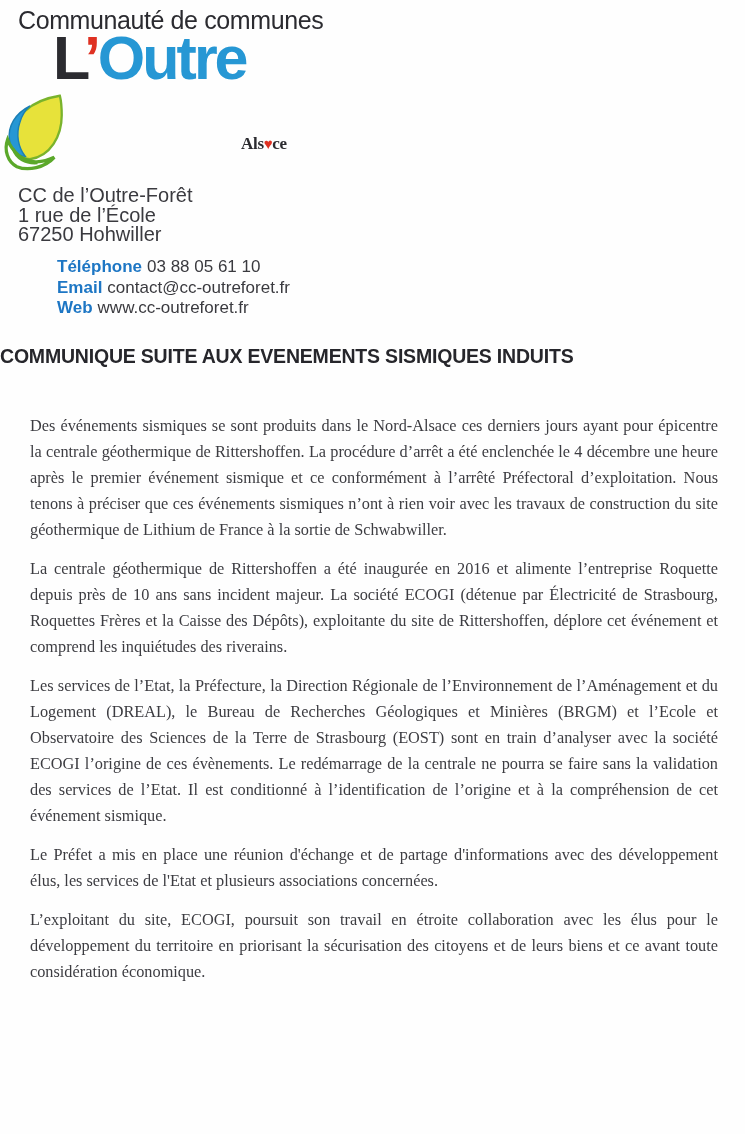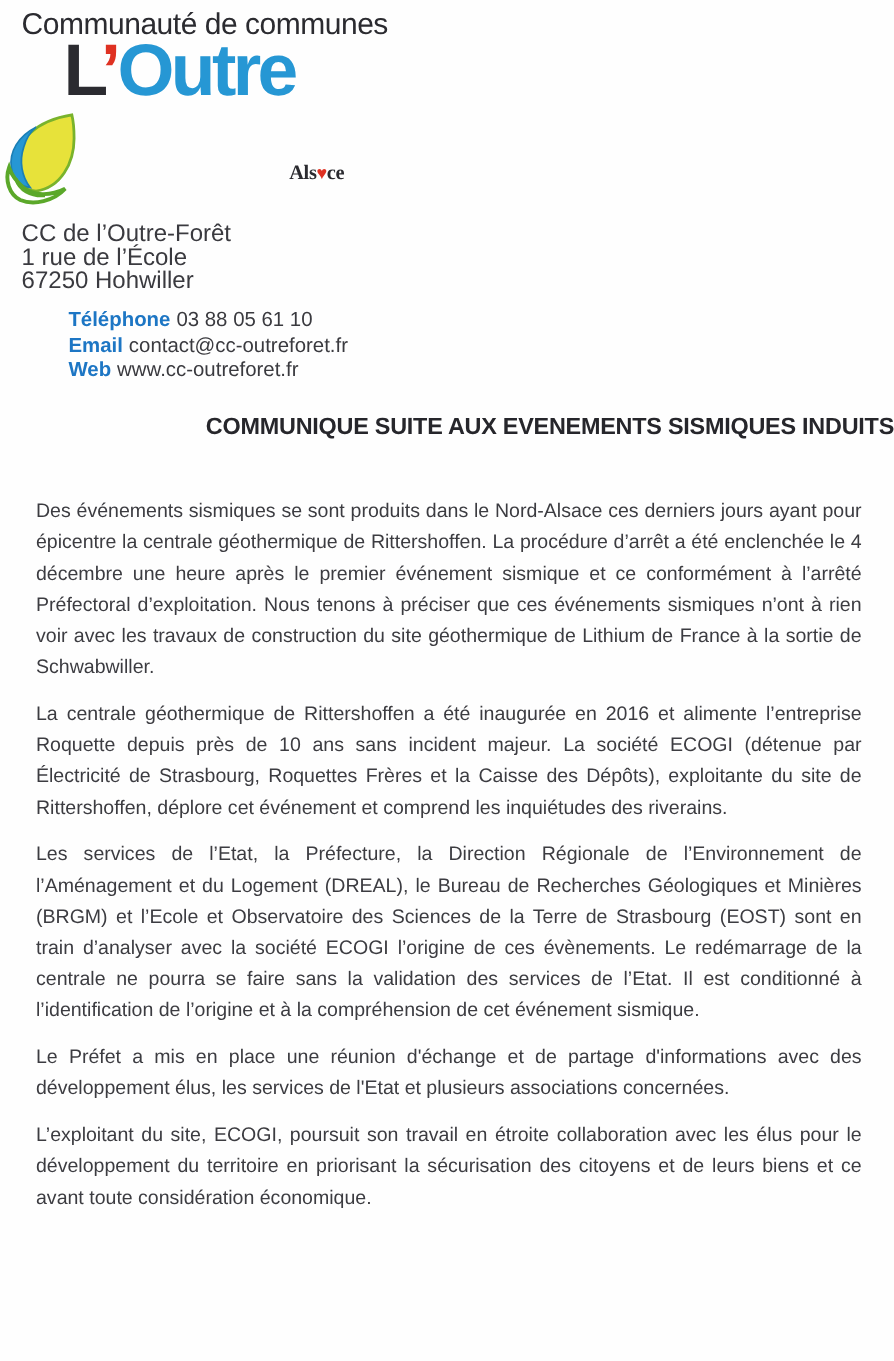--- a/index.html
+++ b/index.html
@@ -21,27 +21,27 @@
   .logo-line .red-apos{color:var(--accent-red);}
   .leaf{position:absolute;left:2px;top:90px;}
   .alsace{position:absolute;left:241px;top:134px;font-size:17px;font-weight:600;color:var(--logo-dark);letter-spacing:-0.3px;font-family:Liberation Serif, serif;}
   .alsace .heart{color:var(--accent-red);font-size:15px;}
 
   .address{position:absolute;left:18px;top:186px;font-size:20px;line-height:19.5px;color:#3a3a3f;}
   .contact{position:absolute;left:18px;top:257px;font-size:17px;line-height:20.5px;color:#3a3a3f;margin-left:39px;}
   .contact .lbl{color:var(--label-blue);font-weight:700;margin-right:5px;}
 
   
-  .doc-title{position:absolute;top:345px;left:0;width:100%;text-align:right;
+  .doc-title{position:absolute;top:345px;left:0;width:100%;text-align:left;
     font-size:19.5px;font-weight:700;letter-spacing:-0.2px;color:#26262b;}
 
   
   .doc-body{position:absolute;top:413px;left:30px;width:688px;
     font-size:16.3px;line-height:26px;text-align:justify;color:var(--body-text);}
-  .doc-body p{margin:0 0 13px 0;}
+  .doc-body p{margin:0 0 13px 0;font-family:Liberation Serif, serif;}
 </style>
 </head>
 <body>
 
 <div class="page">
 
   <div class="org-line">Communauté de communes</div>
 
   <div class="logo-line logo-line1">
     <span>L</span><span class="red-apos">’</span><span class="blue">Outre</span>

